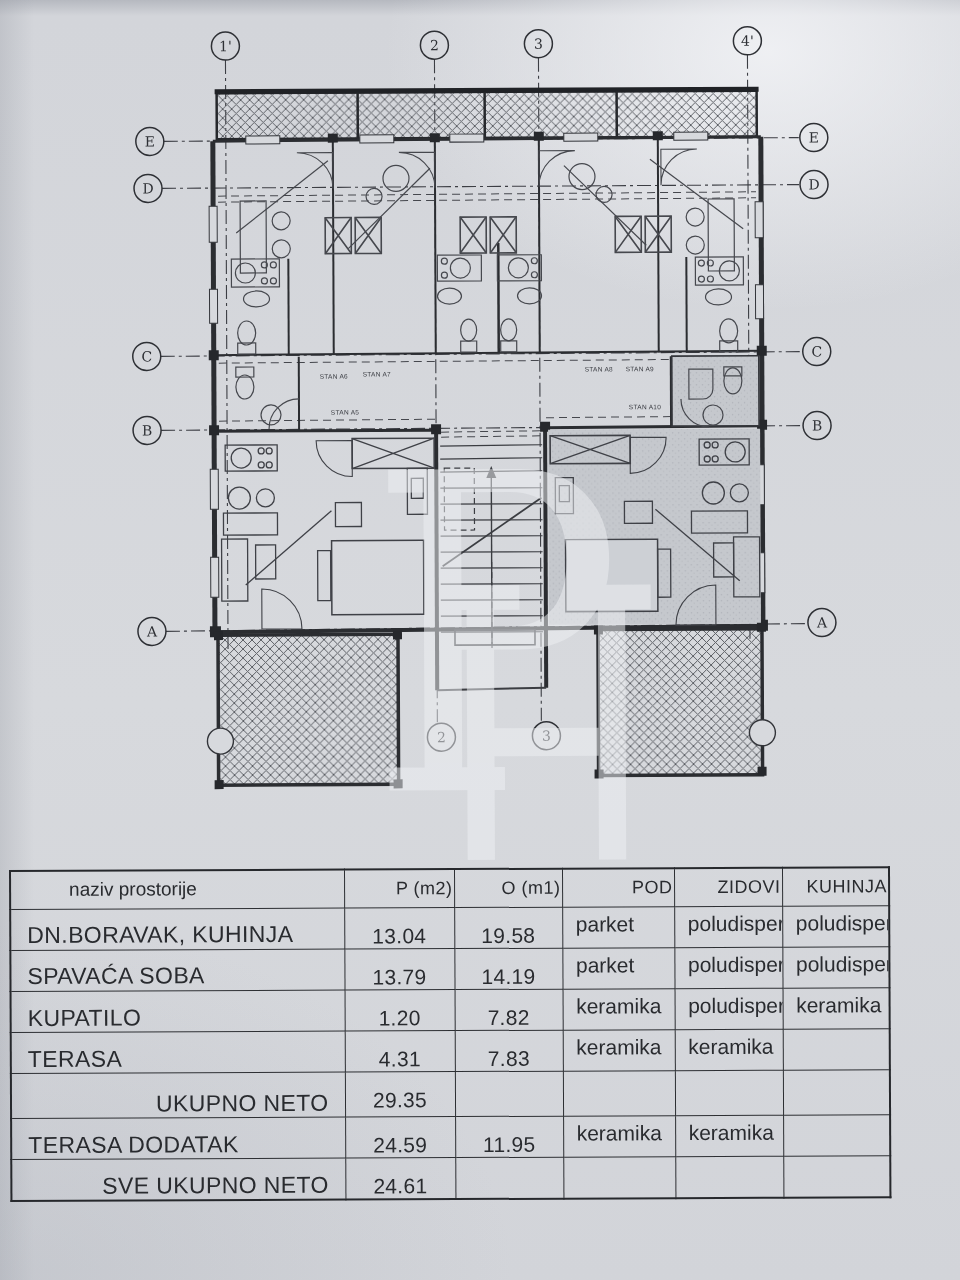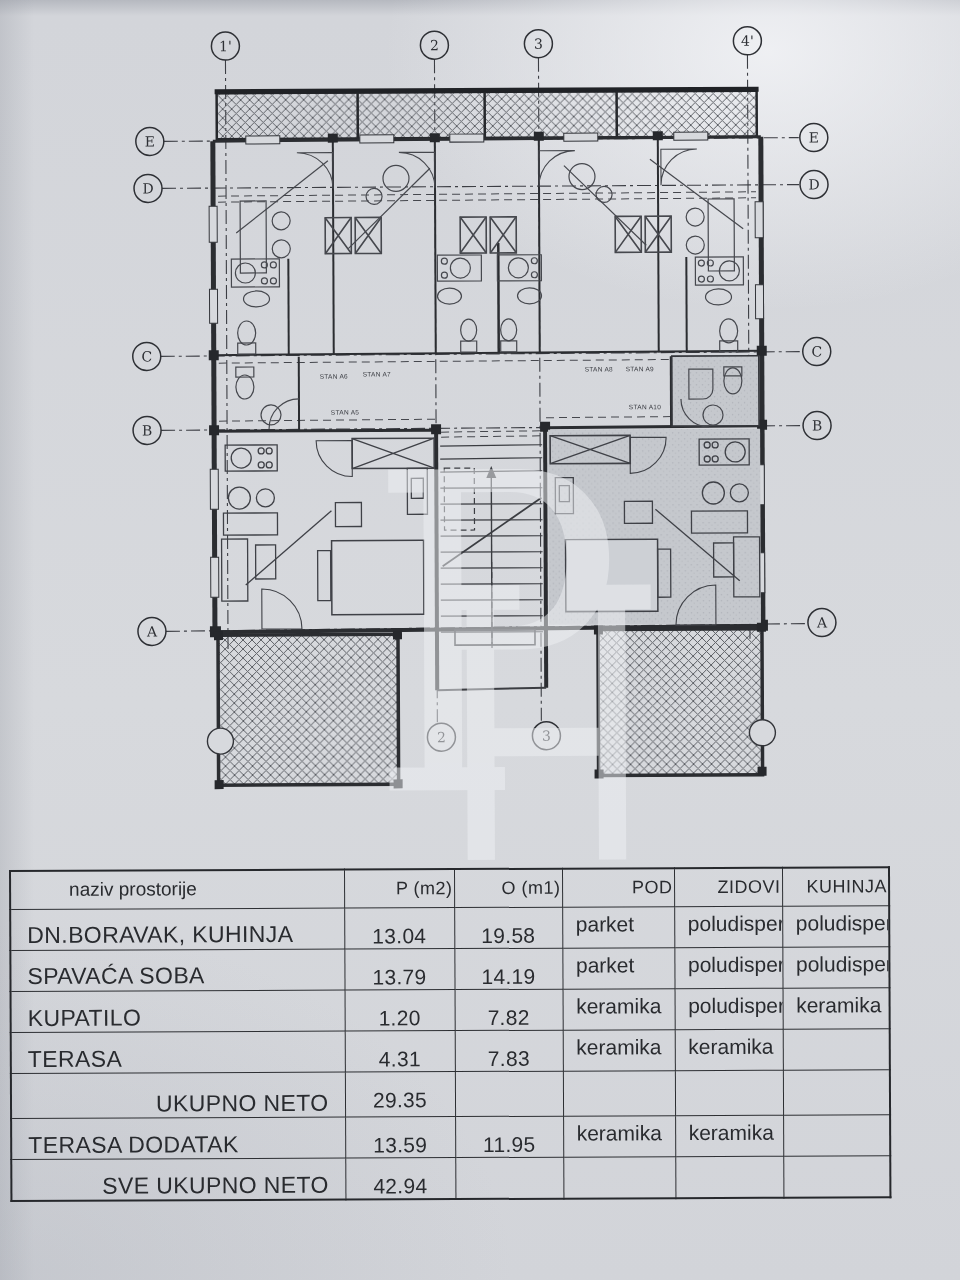--- a/index.html
+++ b/index.html
@@ -433,29 +433,29 @@
     <tr style="height:45px">
       <td class="c-name total">UKUPNO NETO</td>
       <td class="c-num">29.35</td>
       <td class="c-num"></td>
       <td class="c-mat"></td>
       <td class="c-mat"></td>
       <td class="c-mat"></td>
     </tr>
     <tr style="height:33px">
       <td class="c-name">TERASA DODATAK</td>
-      <td class="c-num">13.59</td>
+      <td class="c-num">24.59</td>
       <td class="c-num">11.95</td>
       <td class="c-mat">keramika</td>
       <td class="c-mat">keramika</td>
       <td class="c-mat"></td>
     </tr>
     <tr style="height:34px">
       <td class="c-name total">SVE UKUPNO NETO</td>
-      <td class="c-num">42.94</td>
+      <td class="c-num">24.61</td>
       <td class="c-num"></td>
       <td class="c-mat"></td>
       <td class="c-mat"></td>
       <td class="c-mat"></td>
     </tr>
   </tbody>
       </table>
 
  </div>
 </div>

